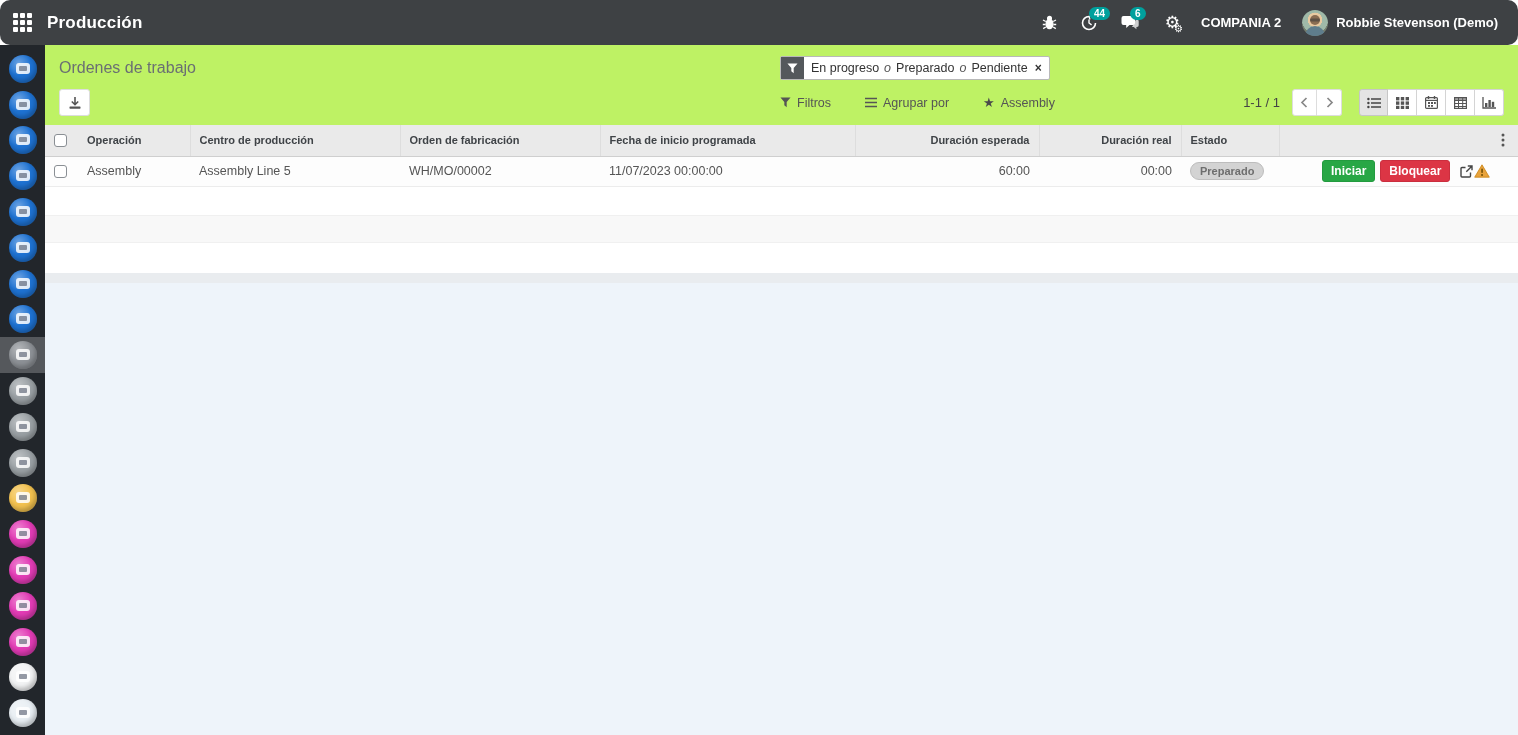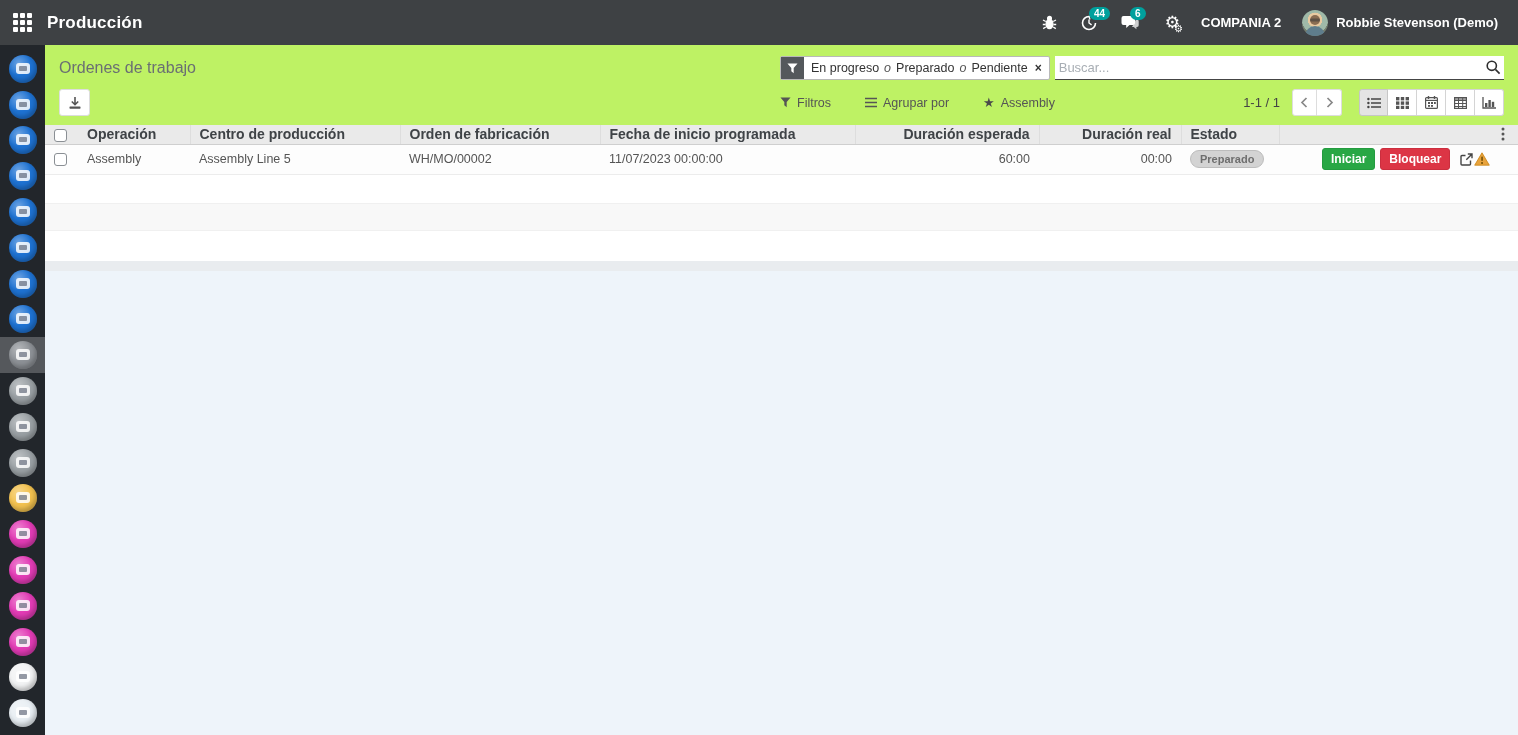--- a/index.html
+++ b/index.html
@@ -1,20 +1,20 @@
 <!DOCTYPE html>
 <html><head>
 <meta charset="utf-8">
 <style>
   * { box-sizing: border-box; margin: 0; padding: 0; }
   html,body { width: 1518px; height: 735px; overflow: hidden; }
   body { font-family: "Liberation Sans", sans-serif; background: #fff; color: #444; }
 
   
-  .topbar { height: 45px; background: #3e4144; display: flex; align-items: center; color: #fff; }
+  .topbar { height: 45px; background: #3e4144; display: flex; align-items: center; color: #fff; border-radius: 10px; }
   .apps-btn { width: 45px; height: 45px; display: flex; align-items: center; justify-content: center; cursor: pointer; }
   .grid9 { display: grid; grid-template-columns: repeat(3, 5px); grid-template-rows: repeat(3, 5px); gap: 2px; }
   .grid9 span { background: #fff; border-radius: 1px; }
   .topbar-title { font-size: 17px; font-weight: 700; margin-left: 2px; letter-spacing: .2px; }
   .topbar-right { margin-left: auto; display: flex; align-items: center; gap: 21px; padding-right: 20px; }
   .tb-icon { position: relative; display: flex; align-items: center; justify-content: flex-end; width: 20px; height: 22px; cursor: pointer; }
   .tb-badge { position: absolute; top: -5px; left: 11px; background: #00a09d; color: #fff; font-size: 10px; font-weight: 700;
               border-radius: 9px; padding: 1px 5px; line-height: 11px; }
   .company-name, .user-name { font-size: 13px; font-weight: 700; cursor: pointer; }
   .user-chunk { display: flex; align-items: center; gap: 8px; cursor: pointer; }
@@ -66,21 +66,21 @@
   .pg-btn:last-child { border-radius: 0 3px 3px 0; border-left: none; }
   .view-switcher { display: flex; margin-left: 17px; }
   .vs-btn { width: 29px; height: 27px; background: #fff; border: 1px solid #d4d4d4; border-left: none; display: flex;
             align-items: center; justify-content: center; cursor: pointer; }
   .vs-btn:first-child { border-left: 1px solid #d4d4d4; border-radius: 3px 0 0 3px; }
   .vs-btn:last-child { border-radius: 0 3px 3px 0; }
   .vs-btn.active { background: #e4e4e4; border-color: #c6c6c6; }
 
   
   table { width: 100%; border-collapse: collapse; table-layout: fixed; }
-  th { background: #eaeaea; height: 19px; font-size: 14px; font-weight: 700; color: #3f4347; text-align: left;
+  th { background: #eaeaea; height: 31px; font-size: 11px; font-weight: 700; color: #3f4347; text-align: left;
        padding: 0 9px; border-bottom: 1px solid #cfcfcf; border-right: 1px solid #ddd; white-space: nowrap; overflow: hidden; }
   th.no-sep { border-right: none; }
   td { background: #fdfdfd; height: 30px; font-size: 12.5px; color: #555; padding: 0 9px; border-bottom: 1px solid #ececec; white-space: nowrap; }
   .num { text-align: right; }
   .checkbox { display: inline-block; width: 13px; height: 13px; border: 1.5px solid #8a8f94; border-radius: 3px;
               background: #fff; vertical-align: middle; cursor: pointer; }
   .state-badge { display: inline-block; background: #d3d3d3; border: 1px solid #bdbdbd; color: #6e6e6e; font-size: 11px;
                  font-weight: 700; border-radius: 20px; padding: 2px 9px; line-height: 12px; }
   .btn-start { background: #28a745; border: 1px solid #239b3f; color: #fff; font-size: 12px; font-weight: 700;
                padding: 3px 8px; border-radius: 3px; cursor: pointer; font-family: "Liberation Sans", sans-serif; }
@@ -232,29 +232,20 @@
               </svg>
           </span>
           <span class="facet-body">
             <span>En progreso</span>
             <span class="facet-or">o</span>
             <span>Preparado</span>
             <span class="facet-or">o</span>
             <span>Pendiente</span>
           </span>
           <span class="facet-x">×</span>
-        </div>
-        <div class="search-wrap">
-          <input class="search-input" type="text" placeholder="Buscar..." style="">
-          <span class="search-mag">
-            <svg width="16" height="16" viewBox="0 0 16 16" fill="none" stroke="#2e2e2e" stroke-width="1.6">
-              <circle cx="6.8" cy="6.8" r="4.6"></circle>
-                <path d="M10.4 10.4 L14.6 14.6"></path>
-            </svg>
-          </span>
         </div>
       </div>
     </div>
 
     <div class="cp-row2">
       <button class="dl-btn">
         <svg width="14" height="14" viewBox="0 0 14 14">
           <path d="M7 1v7 M3.8 5.5 L7 8.7 L10.2 5.5" stroke="#555" stroke-width="1.6" fill="none"></path>
           <rect x="1.5" y="10.5" width="11" height="2.2" rx="0.6" fill="#555"></rect>
         </svg>

